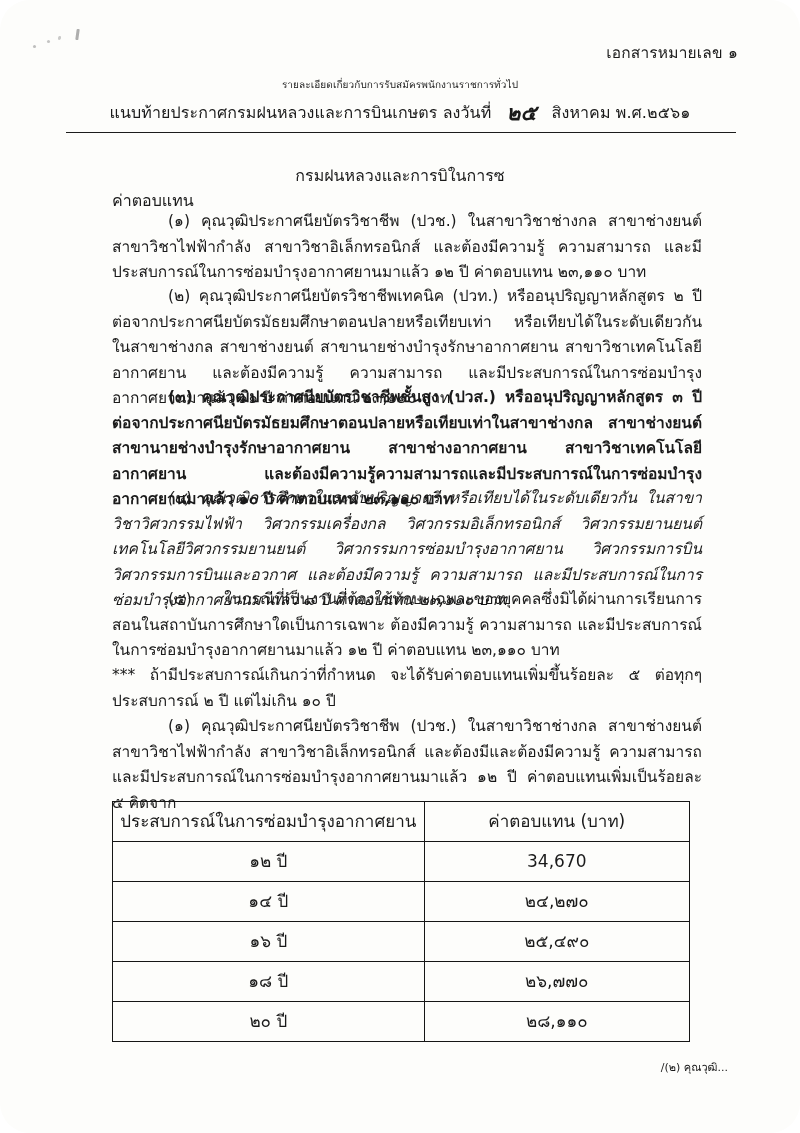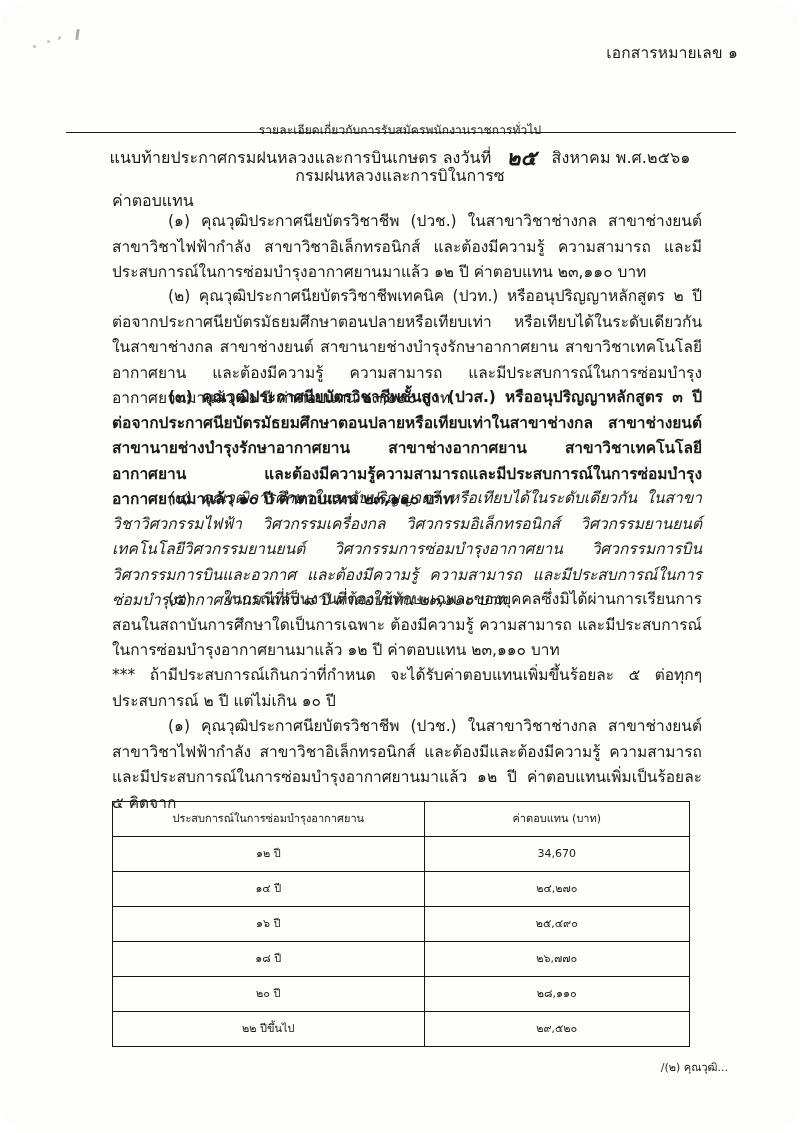--- a/index.html
+++ b/index.html
@@ -41,24 +41,23 @@
   }
 
   .title-block {
     position: absolute;
     left: 0;
     right: 0;
     top: 72px;
     text-align: center;
   }
   .title-line1 {
-    font-size: 12px;
+    font-size: 10px;
     line-height: 26px;
     letter-spacing: .1px;
-    margin-top: 45px;
   }
   .title-line2 {
     font-size: 16px;
     line-height: 26px;
     letter-spacing: .1px;
     white-space: nowrap;
   }
   .handwritten-date {
     font-family: "DejaVu Serif", "Liberation Serif", serif;
     font-style: italic;
@@ -116,21 +115,21 @@
   .blk5 { top: 587px; }
   .note  { top: 663px; }
   .blk6  { top: 714px; }
 
   table.pay-table {
     position: absolute;
     left: 112px;
     top: 801px;
     width: 578px;
     border-collapse: collapse;
-    font-size: 11px;
+    font-size: 17px;
   }
   table.pay-table th,
   table.pay-table td {
     border: 1.3px solid #151515;
     text-align: center;
     padding: 5px 4px 7px 4px;
     font-weight: normal;
     height: 22px;
   }
   table.pay-table th:first-child,
@@ -221,22 +220,18 @@
         <td>๒๕,๔๙๐</td>
       </tr>
       <tr>
         <td>๑๘ ปี</td>
         <td>๒๖,๗๗๐</td>
       </tr>
       <tr>
         <td>๒๐ ปี</td>
         <td>๒๘,๑๑๐</td>
       </tr>
-      <tr>
-        <td>๒๒ ปีขึ้นไป</td>
-        <td>๒๙,๕๒๐</td>
-      </tr>
     </tbody>
   </table>
 
   <div class="footer-note">/(๒) คุณวุฒิ...</div>
 
 </div>
 
 </body></html>

